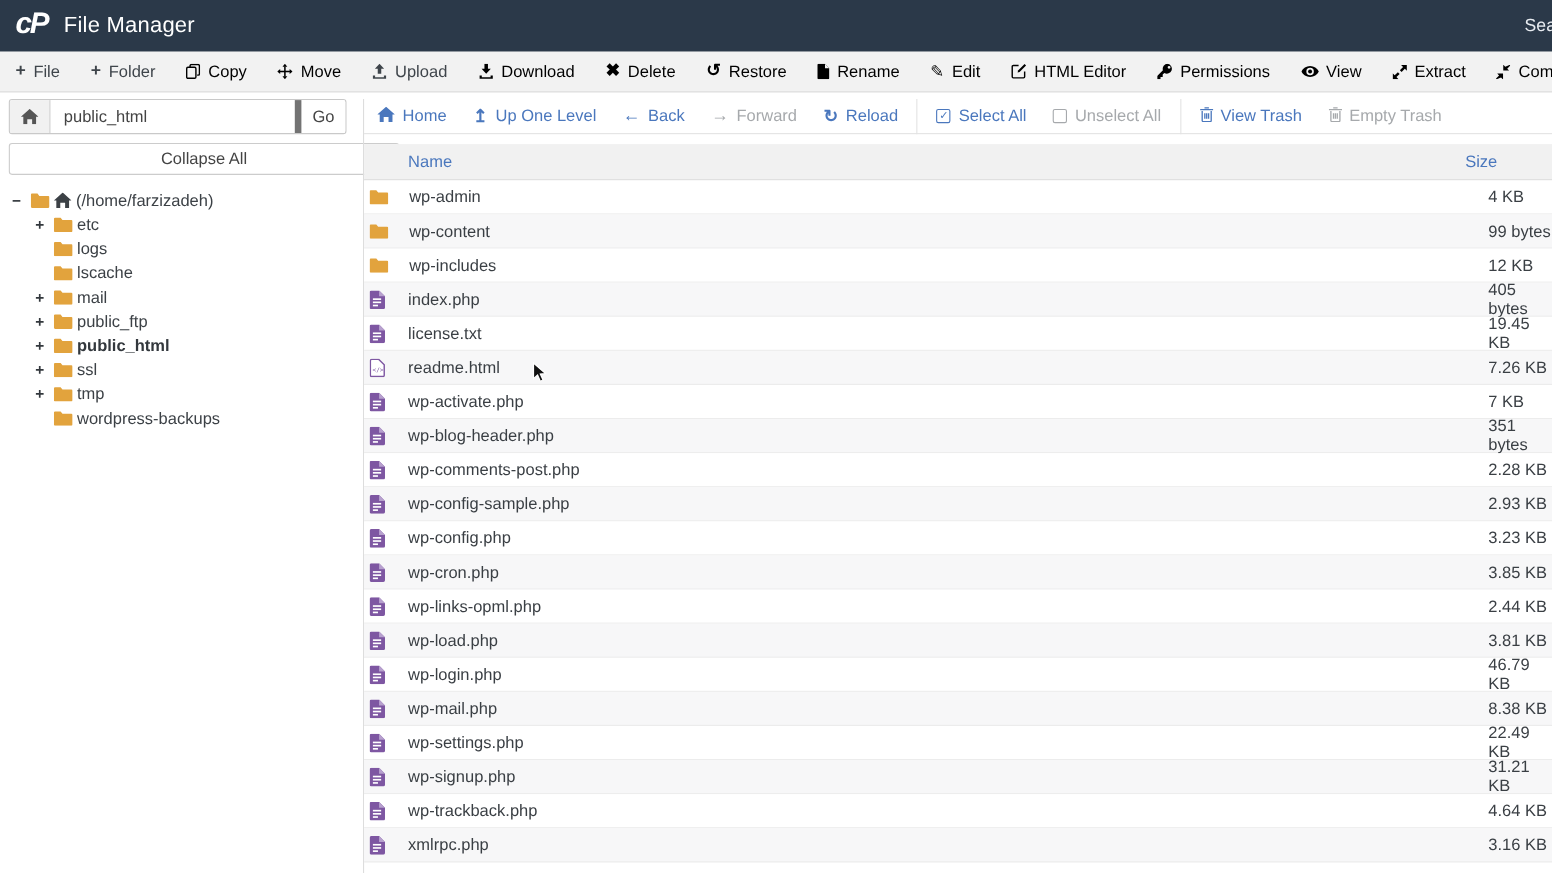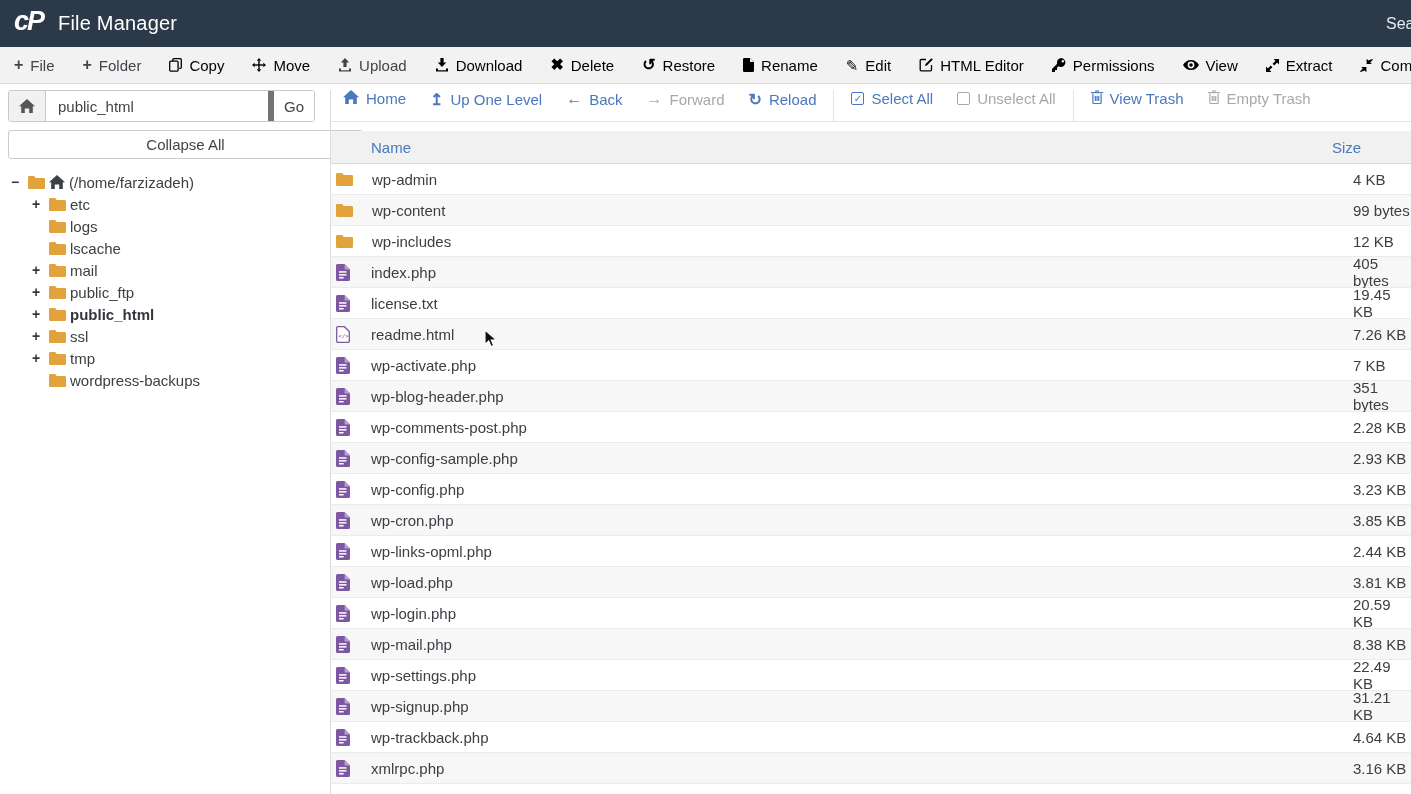--- a/index.html
+++ b/index.html
@@ -31,21 +31,21 @@
   .pathbar { position:absolute; top:90px; left:8px; width:307px; height:32px; border:1px solid #c9c9c9;
     border-radius:3px; display:flex; background:#fff; overflow:hidden; }
   .path-home { width:37px; background:#f1f1f1; border-right:1px solid #c9c9c9; display:flex;
     align-items:center; justify-content:center; color:#555; }
   .path-input { flex:1; border:none; outline:none; font-size:15px; color:#444; padding:0 12px;
     font-family:"Liberation Sans", sans-serif; min-width:0; }
   .go-btn { width:46px; background:#fff; border-left:6px solid #737373; font-size:15px; color:#444; }
 
   
   .navbar { position:absolute; top:90px; left:331px; right:0; height:32px; display:flex;
-    align-items:flex-start; font-size:15px; border-bottom:1px solid #e3e3e3; }
+    align-items:center; font-size:15px; border-bottom:1px solid #e3e3e3; }
   .nav-item { display:flex; align-items:center; gap:7px; padding:0 12px; color:#4a77bd; white-space:nowrap; }
   .nav-item.disabled { color:#a6a9ac; cursor:default; }
   .nav-sep { width:1px; height:32px; background:#e3e3e3; margin:0 5px; }
   .cb { width:13px; height:13px; border:1.6px solid currentColor; border-radius:2px; display:inline-flex;
     align-items:center; justify-content:center; font-size:10px; line-height:1; }
 
   
   .collapse-btn { position:absolute; top:130px; left:8px; width:355px; height:29px; background:#fff;
     border:1px solid #ccc; border-radius:3px; font-size:15px; color:#444; }
   .tree { position:absolute; top:171px; left:0; width:330px; font-size:15px; color:#3c4146; }
@@ -558,21 +558,21 @@
     <a class="fname">wp-load.php</a>
     <span class="fsize">3.81 KB</span>
   </div>
   <div class="row">
     <span class="ficon">
         <svg width="14" height="17" viewBox="0 0 14 17">
           <use href="#i-doc"></use>
         </svg>
       </span>
     <a class="fname">wp-login.php</a>
-    <span class="fsize">20.59 KB</span>
+    <span class="fsize">46.79 KB</span>
   </div>
   <div class="row alt">
     <span class="ficon">
         <svg width="14" height="17" viewBox="0 0 14 17">
           <use href="#i-doc"></use>
         </svg>
       </span>
     <a class="fname">wp-mail.php</a>
     <span class="fsize">8.38 KB</span>
   </div>

